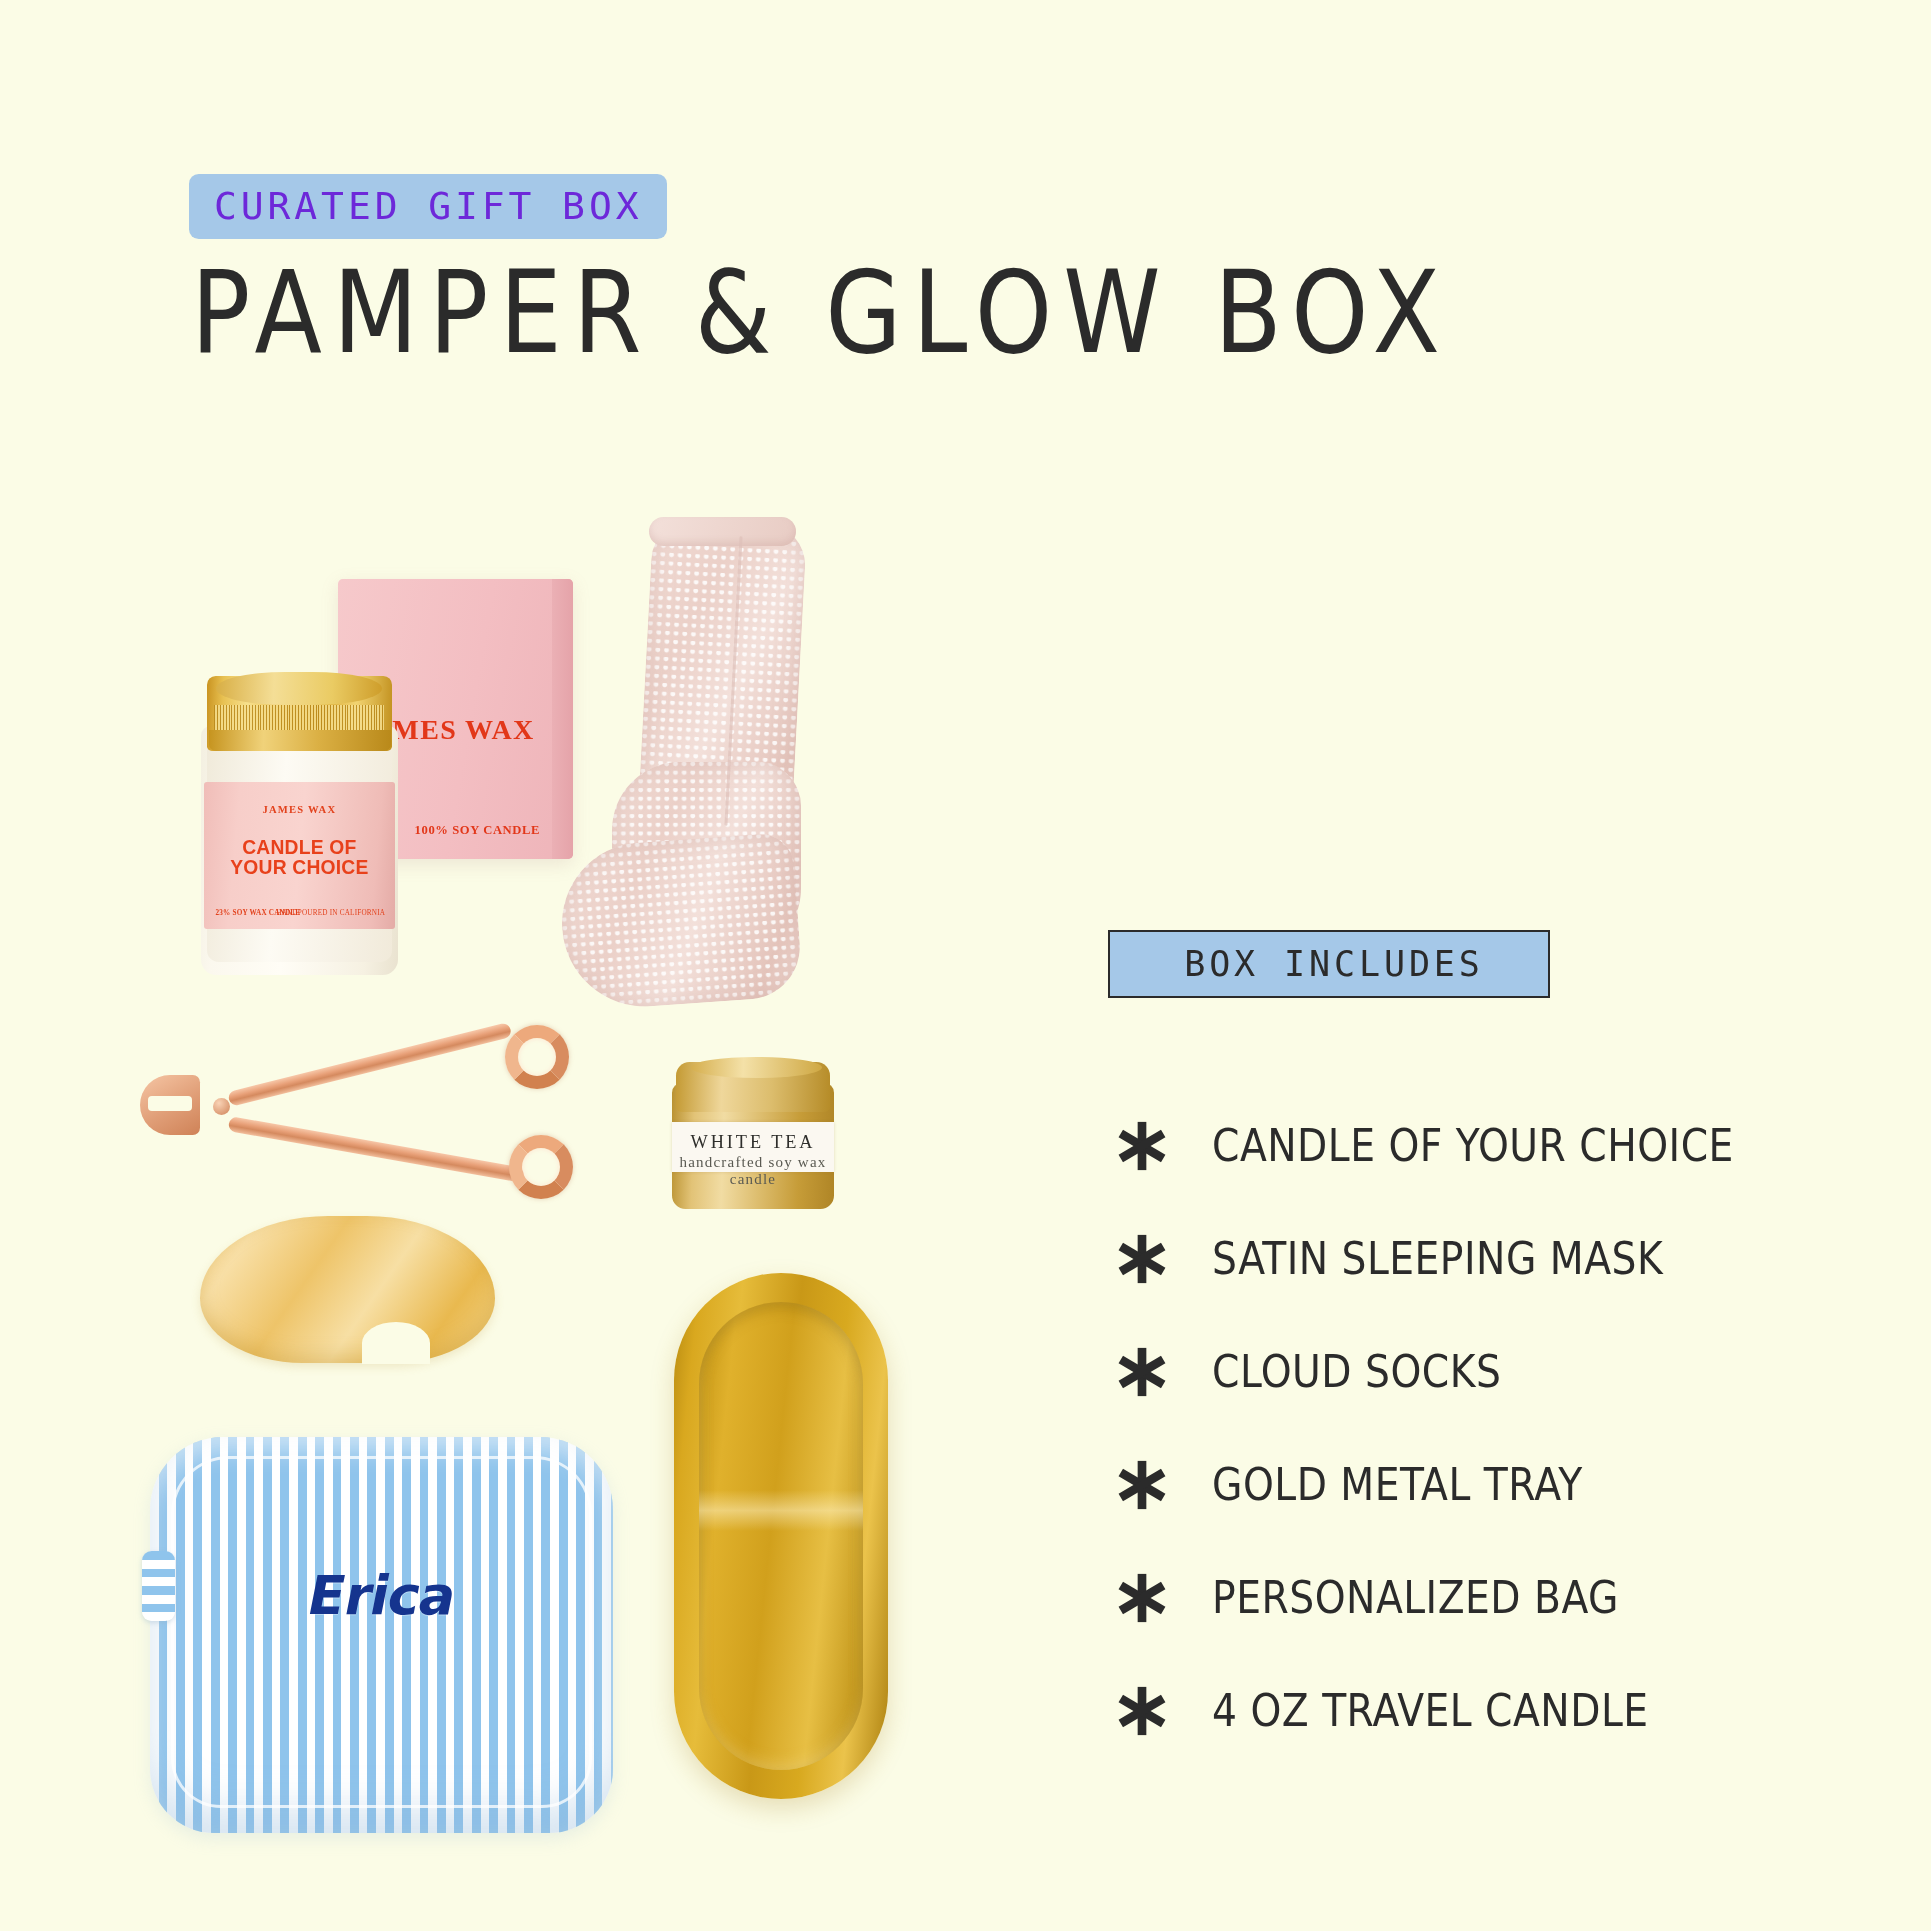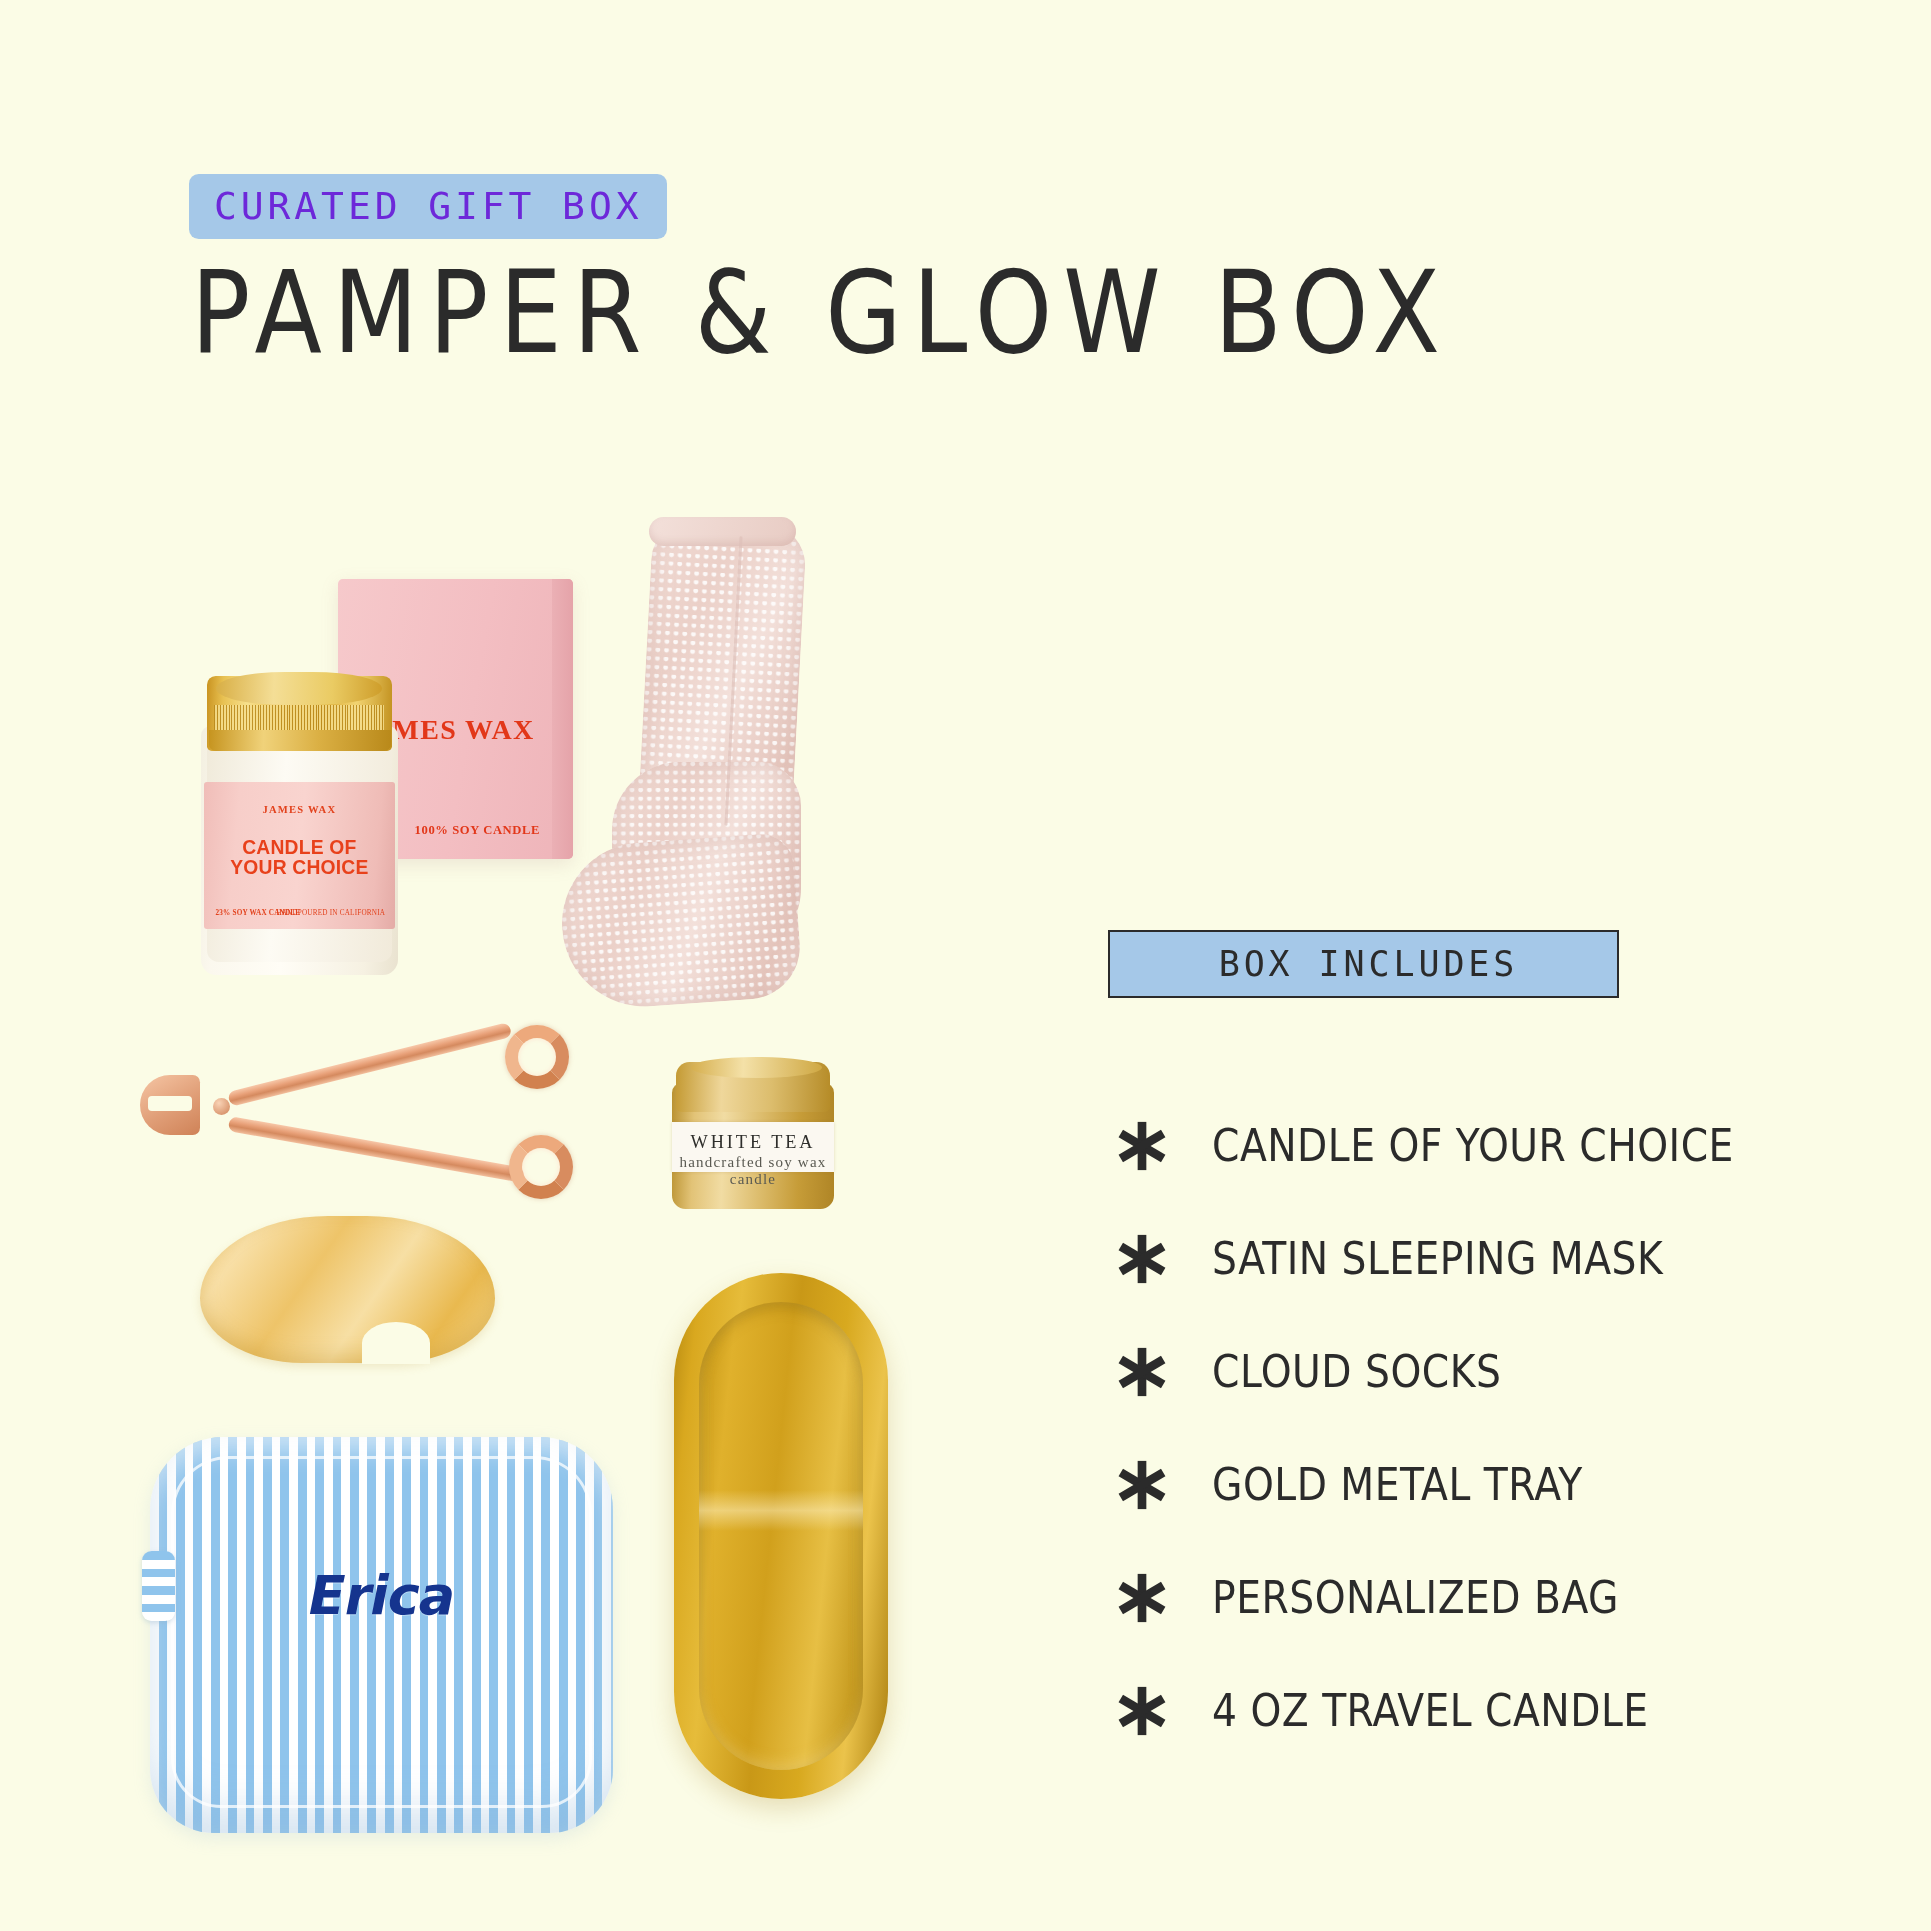--- a/index.html
+++ b/index.html
@@ -48,21 +48,21 @@
     white-space: nowrap;
     transform: scaleX(0.96);
     transform-origin: left center;
   }
 
   
   .includes-header {
     position: absolute;
     left: 1108px;
     top: 930px;
-    width: 511px;
+    width: 442px;
     height: 68px;
     background: #A5C8E8;
     border: 2.9px solid #2B2B2B;
     display: flex;
     align-items: center;
     justify-content: center;
     font-family: "DejaVu Sans Mono", "Liberation Mono", monospace;
     font-size: 35px;
     letter-spacing: 3.9px;
     color: #2B2B2B;

